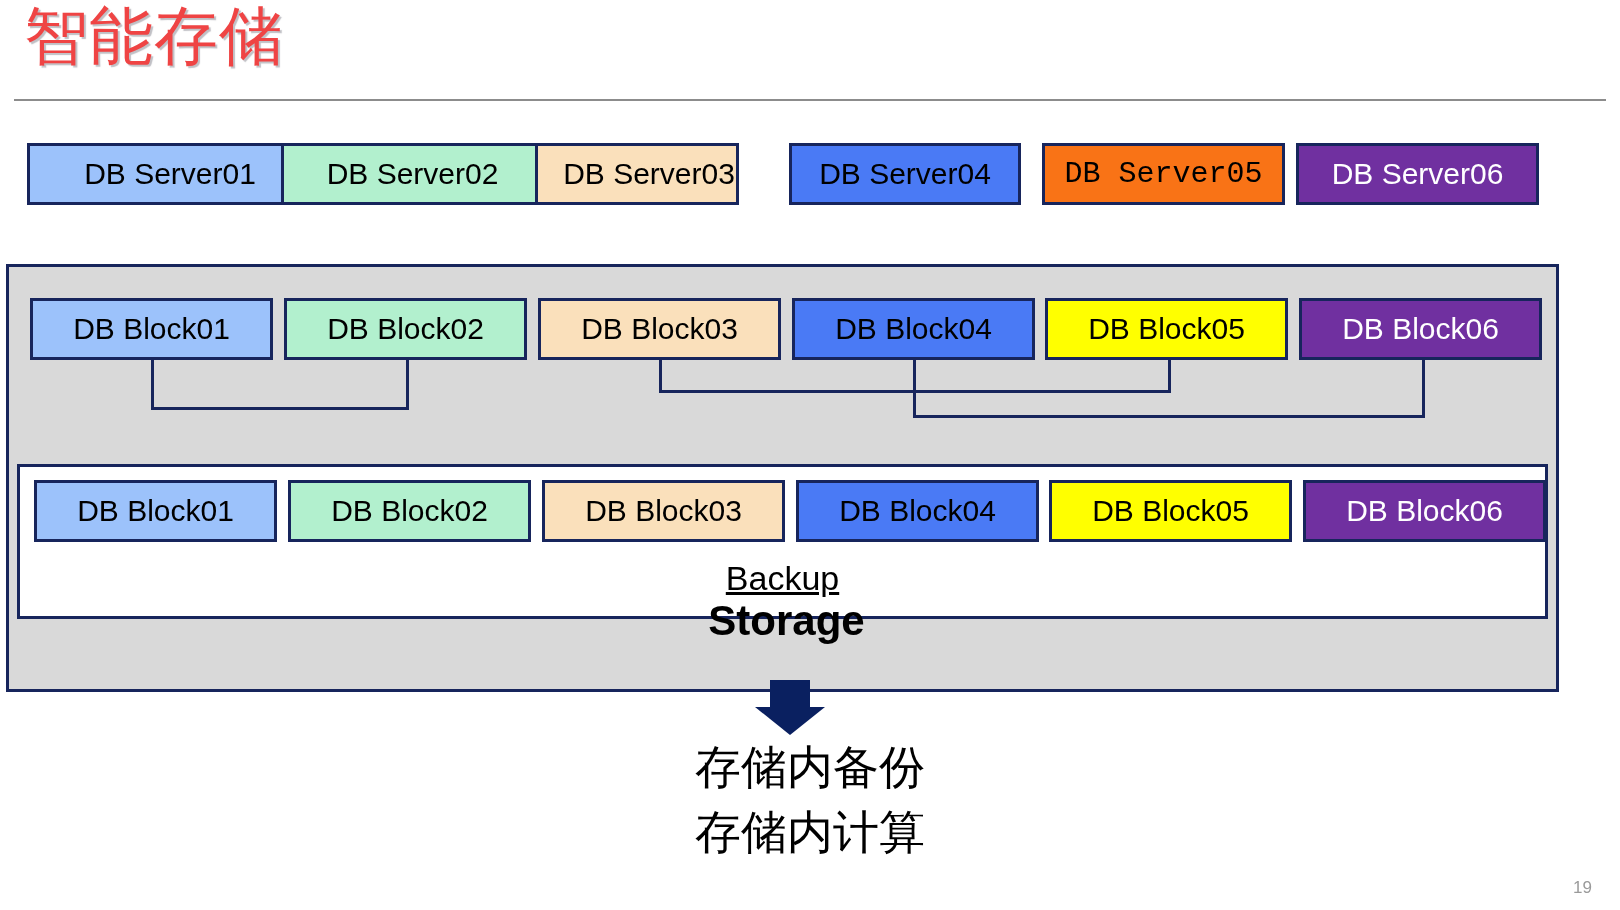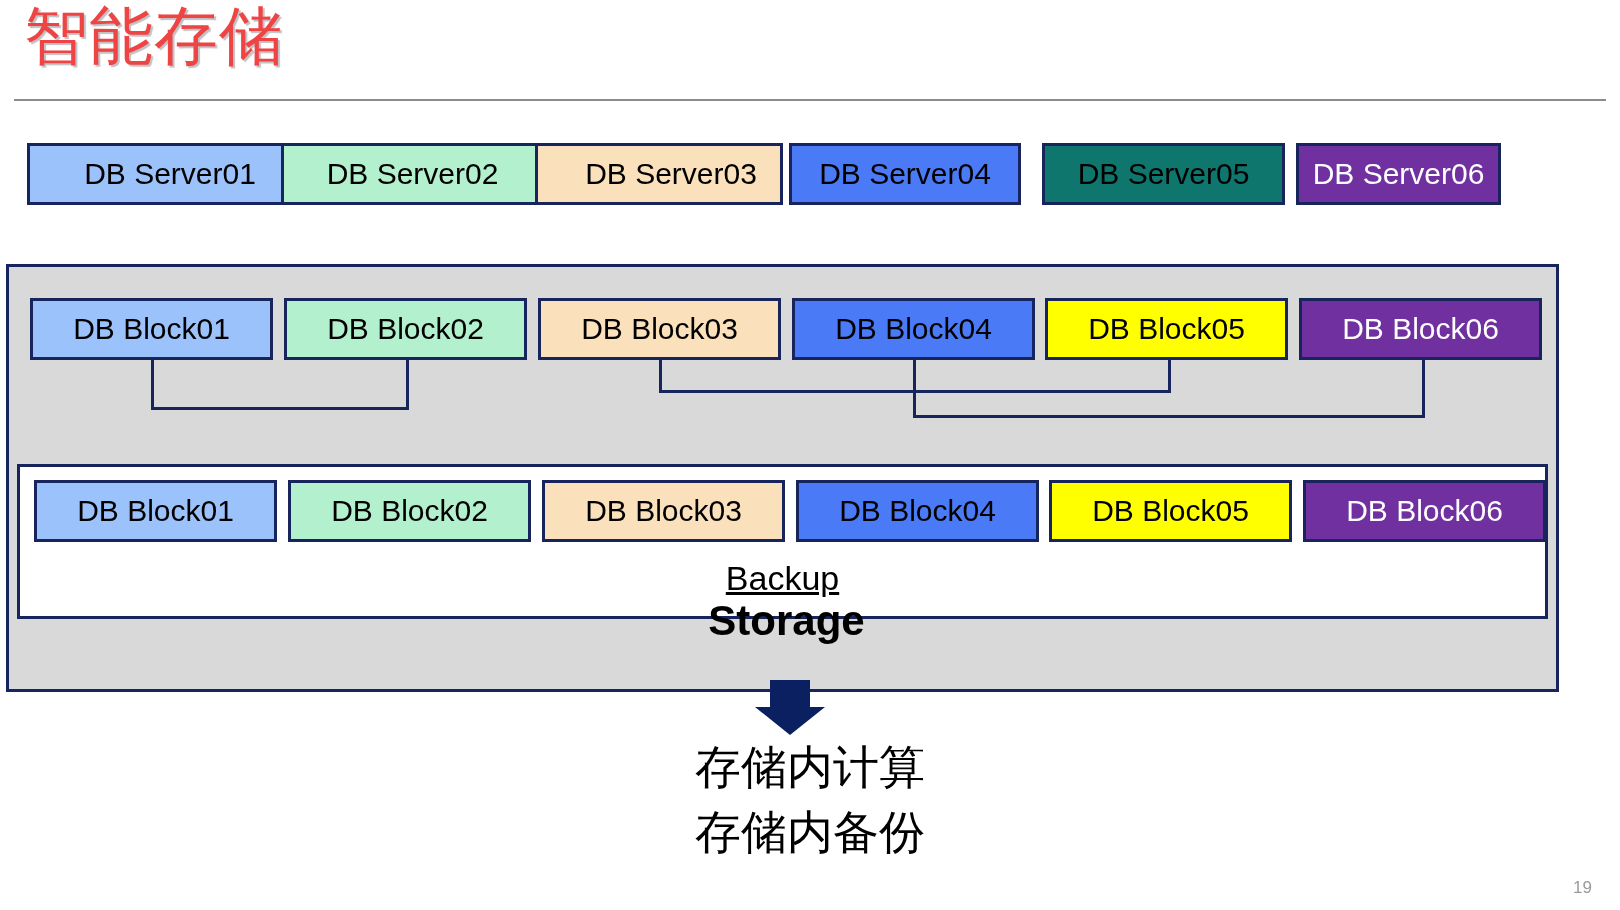--- a/index.html
+++ b/index.html
@@ -157,24 +157,24 @@
 </style>
 </head>
 <body>
 
 <div class="slide-title">智能存储</div>
 <div class="title-rule"></div>
 
 <div class="server-row" id="server-row">
     <div class="node server" style="left: 27px; width: 286px; background: rgb(156, 194, 251); color: rgb(0, 0, 0); border-color: rgb(23, 37, 92);">DB Server01</div>
     <div class="node server" style="left: 281px; width: 263px; background: rgb(178, 240, 206); color: rgb(0, 0, 0); border-color: rgb(23, 37, 92);">DB Server02</div>
-    <div class="node server" style="left: 535px; width: 248px; background: rgb(250, 224, 187); color: rgb(0, 0, 0); border-color: rgb(23, 37, 92); padding-left: 24px;">DB Server03</div>
+    <div class="node server" style="left: 535px; width: 204px; background: rgb(250, 224, 187); color: rgb(0, 0, 0); border-color: rgb(23, 37, 92); padding-left: 24px;">DB Server03</div>
     <div class="node server" style="left: 789px; width: 232px; background: rgb(74, 122, 245); color: rgb(0, 0, 0); border-color: rgb(23, 37, 92);">DB Server04</div>
-    <div class="node server" style="left: 1042px; width: 243px; background: #0f766e; color: rgb(0, 0, 0); border-color: rgb(23, 37, 92);">DB Server05</div>
-    <div class="node server" style="left: 1296px; width: 205px; background: rgb(112, 48, 160); color: rgb(255, 255, 255); border-color: rgb(23, 37, 92);">DB Server06</div>
+    <div class="node server" style="left: 1042px; width: 243px; background: #f97316; color: rgb(0, 0, 0); border-color: rgb(23, 37, 92); font-family: Liberation Mono, monospace;">DB Server05</div>
+    <div class="node server" style="left: 1296px; width: 243px; background: rgb(112, 48, 160); color: rgb(255, 255, 255); border-color: rgb(23, 37, 92);">DB Server06</div>
   </div>
 
 <div class="storage-panel" id="storage-panel">
     <div class="node block" style="left: 1290px; width: 243px; background: rgb(112, 48, 160); color: rgb(255, 255, 255); border-color: rgb(23, 37, 92);">DB Block06</div>
     <div class="node block" style="left: 1036px; width: 243px; background: rgb(255, 255, 0); color: rgb(0, 0, 0); border-color: rgb(23, 37, 92);">DB Block05</div>
     <div class="node block" style="left: 783px; width: 243px; background: rgb(74, 122, 245); color: rgb(0, 0, 0); border-color: rgb(23, 37, 92);">DB Block04</div>
     <div class="node block" style="left: 529px; width: 243px; background: rgb(250, 224, 187); color: rgb(0, 0, 0); border-color: rgb(23, 37, 92);">DB Block03</div>
     <div class="node block" style="left: 275px; width: 243px; background: rgb(178, 240, 206); color: rgb(0, 0, 0); border-color: rgb(23, 37, 92);">DB Block02</div>
     <div class="node block" style="left: 21px; width: 243px; background: rgb(156, 194, 251); color: rgb(0, 0, 0); border-color: rgb(23, 37, 92);">DB Block01</div>
 
@@ -191,17 +191,17 @@
     <div class="backup-label">Backup</div>
   </div>
 
   <div class="storage-label">Storage</div>
 <div class="conn" style="left: 142px; top: 93px; width: 258px; height: 50px; border-color: rgb(23, 37, 92);"></div>
     <div class="conn" style="left: 650px; top: 93px; width: 512px; height: 33px; border-color: rgb(23, 37, 92);"></div>
     <div class="conn" style="left: 904px; top: 93px; width: 512px; height: 58px; border-color: rgb(23, 37, 92);"></div>
   </div>
 
 <div class="caption">
+  <div>存储内备份</div>
   <div>存储内计算</div>
-  <div>存储内备份</div>
 </div>
 
 <div class="page-num">19</div>
 
 </body></html>

